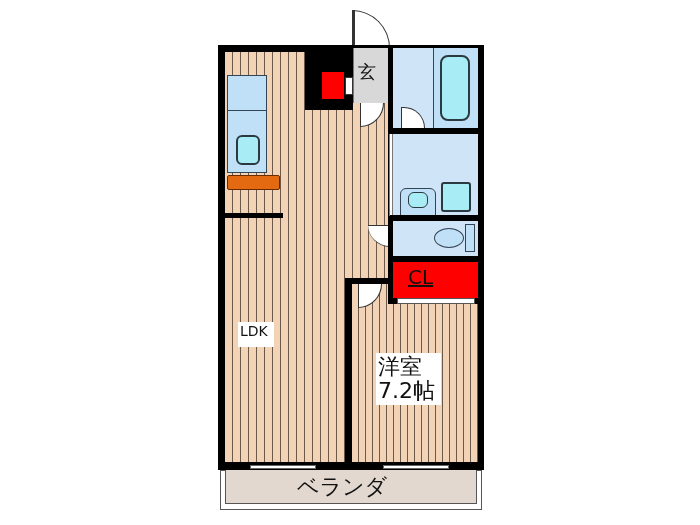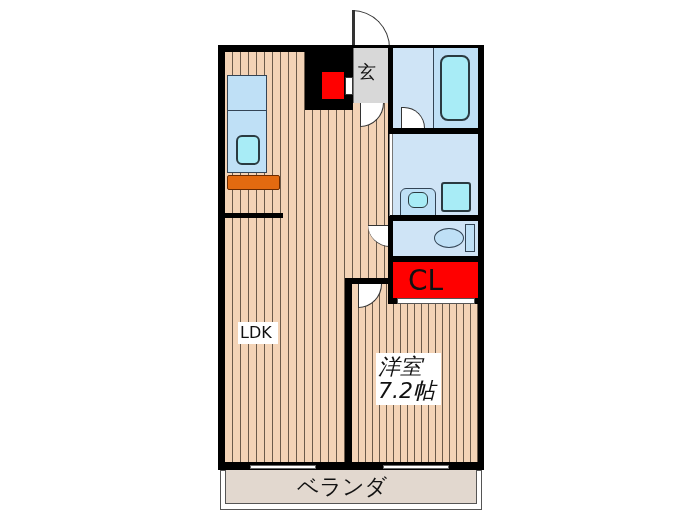--- a/index.html
+++ b/index.html
@@ -61,38 +61,38 @@
 <div class="abs wall" style="left:390px; top:215px; width:92px; height:6px;"></div>
 
 <div class="abs wet" style="left:393px; top:221px; width:85px; height:35px;"></div>
 <div class="abs" style="left:434px; top:228px; width:30px; height:20px; background:#bfe0f6; border:1px solid #345; border-radius:50%;"></div>
 <div class="abs" style="left:465px; top:224px; width:10px; height:28px; background:#bfe0f6; border:1px solid #345;"></div>
 <div class="abs" style="left:368px; top:225px; width:22px; height:22px; background:#fff; border:1px solid #333; border-left:none; border-radius:0 0 0 22px;"></div>
 
 <div class="abs wall" style="left:390px; top:256px; width:92px; height:6px;"></div>
 
 <div class="abs" style="left:393px; top:262px; width:85px; height:36px; background:#ff0000;"></div>
-<div class="abs room-label" style="left:408px; top:266px; font-size:28px;">CL</div>
+<div class="abs room-label" style="left:408px; top:266px; font-size:20px;text-decoration:underline;">CL</div>
 <div class="abs" style="left:397px; top:298px; width:78px; height:6px; background:#fff; border:1px solid #555;"></div>
 <div class="abs" style="left:400px; top:304px; width:0; height:0; border-left:4px solid transparent; border-right:4px solid transparent; border-top:10px solid #fff;"></div>
 <div class="abs" style="left:461px; top:304px; width:0; height:0; border-left:4px solid transparent; border-right:4px solid transparent; border-top:10px solid #fff;"></div>
 
 <div class="abs wall" style="left:388px; top:48px; width:5px; height:80px;"></div>
 <div class="abs wall" style="left:388px; top:221px; width:5px; height:90px;"></div>
 
 <div class="abs wall" style="left:345px; top:278px; width:48px; height:6px;"></div>
 <div class="abs floor-fine" style="left:352px; top:304px; width:126px; height:158px;"></div>
 <div class="abs floor-fine" style="left:352px; top:284px; width:36px; height:20px;"></div>
 <div class="abs wall" style="left:345px; top:278px; width:7px; height:190px;"></div>
 <div class="abs" style="left:358px; top:284px; width:24px; height:24px; background:#fff; border:1px solid #333; border-top:none; border-radius:0 0 24px 0;"></div>
 
-<div class="abs label-box room-label" style="left:238px; top:322px; padding:2px 6px 2px 2px; font-size:16px;">
+<div class="abs label-box room-label" style="left:238px; top:322px; padding:2px 6px 8px 2px; font-size:14px;">
   <div>LDK</div>
 </div>
-<div class="abs label-box room-label" style="left:376px; top:353px; padding:2px 6px 2px 2px; font-size:22px;font-style:italic;">
+<div class="abs label-box room-label" style="left:376px; top:353px; padding:2px 6px 2px 2px; font-size:22px;">
   <div>洋室</div>
   <div>7.2帖</div>
 </div>
 
 <div class="abs" style="left:250px; top:465px; width:66px; height:4px; background:#fff; border:1px solid #666;"></div>
 <div class="abs" style="left:383px; top:465px; width:66px; height:4px; background:#fff; border:1px solid #666;"></div>
 
 <div class="abs" style="left:220px; top:470px; width:262px; height:40px; background:#fff; border:1px solid #555;"></div>
 <div class="abs" style="left:225px; top:470px; width:252px; height:34px; background:#e2d8cf; border:1px solid #555; border-top:none;"></div>
 <div class="abs room-label" style="left:297px; top:475px; font-size:22px;text-align:right;">ベランダ</div>

